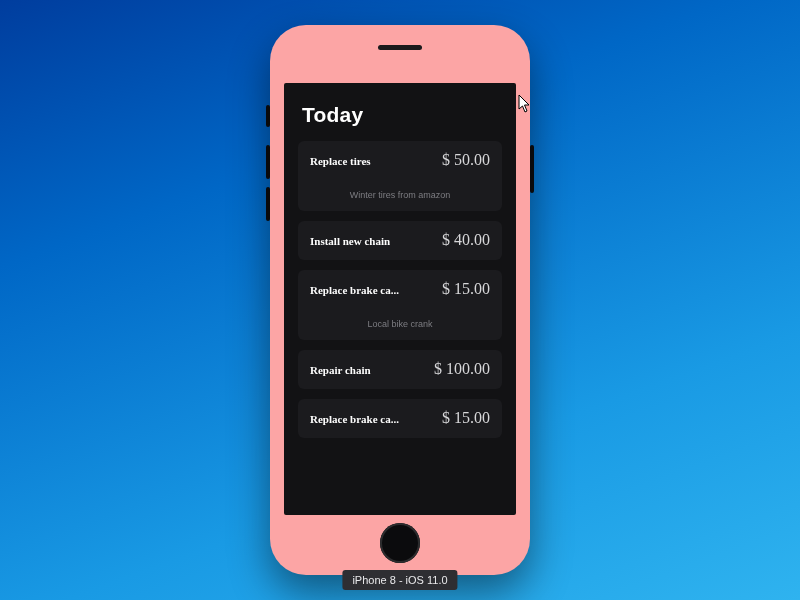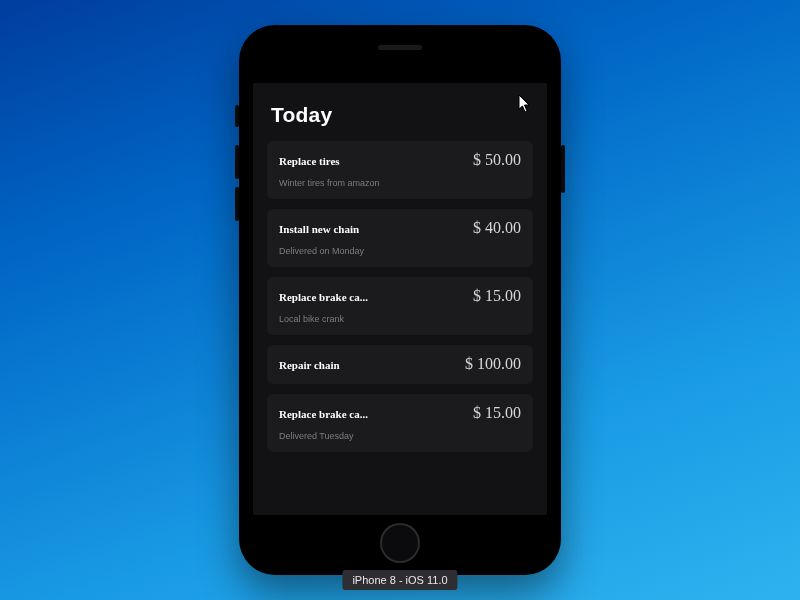--- a/index.html
+++ b/index.html
@@ -15,23 +15,23 @@
     inset: 0;
     background: linear-gradient(160deg, #003d9e 0%, #0067c6 30%, #199ae4 70%, #2fb3ef 100%);
   }
 
   
   .device {
     position: absolute;
     left: 50%;
     top: 50%;
     transform: translate(-50%, -50%);
-    width: 322px;
+    width: 260px;
     height: 550px;
-    background: #000000;
+    background: #fca5a5;
     border-radius: 36px;
     box-shadow: 0 18px 40px rgba(0,0,0,0.45);
   }
   .side-btn {
     position: absolute;
     background: #0a0a0c;
     border-radius: 2px;
   }
   .side-btn.mute { left:-4px; top:80px; width:4px; height:22px; }
   .side-btn.vol1 { left:-4px; top:120px; width:4px; height:34px; }
@@ -99,21 +99,22 @@
     color: #fdfdfd;
     max-width: 130px;
     white-space: nowrap;
     overflow: hidden;
     text-overflow: ellipsis;
     font-family: Liberation Serif, serif;
   }
   .item-sub {
     font-size: 9px;
     color: #7d7d82;
-    margin-top: 9px;
+    margin-top: 21px;
+    text-align: center;
   }
   .price {
     font-size: 16px;
     color: #d7d7d9;
     font-weight: 500;
     white-space: nowrap;
     font-family: Liberation Serif, serif;
   }
 
   .device-label {
@@ -160,21 +161,20 @@
         <div class="price">$ 50.00</div>
       </div>
       <div class="item-sub">Winter tires from amazon</div>
     </div>
 
     <div class="card">
       <div class="row">
         <div class="item-title">Install new chain</div>
         <div class="price">$ 40.00</div>
       </div>
-      <div class="item-sub">Delivered on Monday</div>
     </div>
 
     <div class="card">
       <div class="row">
         <div class="item-title">Replace brake ca...</div>
         <div class="price">$ 15.00</div>
       </div>
       <div class="item-sub">Local bike crank</div>
     </div>
 
@@ -183,21 +183,20 @@
         <div class="item-title">Repair chain</div>
         <div class="price">$ 100.00</div>
       </div>
     </div>
 
     <div class="card">
       <div class="row">
         <div class="item-title">Replace brake ca...</div>
         <div class="price">$ 15.00</div>
       </div>
-      <div class="item-sub">Delivered Tuesday</div>
     </div>
   </div>
 
   <div class="home"></div>
 </div>
 
 <div class="device-label">iPhone 8 - iOS 11.0</div>
 
 <div class="cursor">
   <svg viewBox="0 0 14 20" width="14" height="20">

